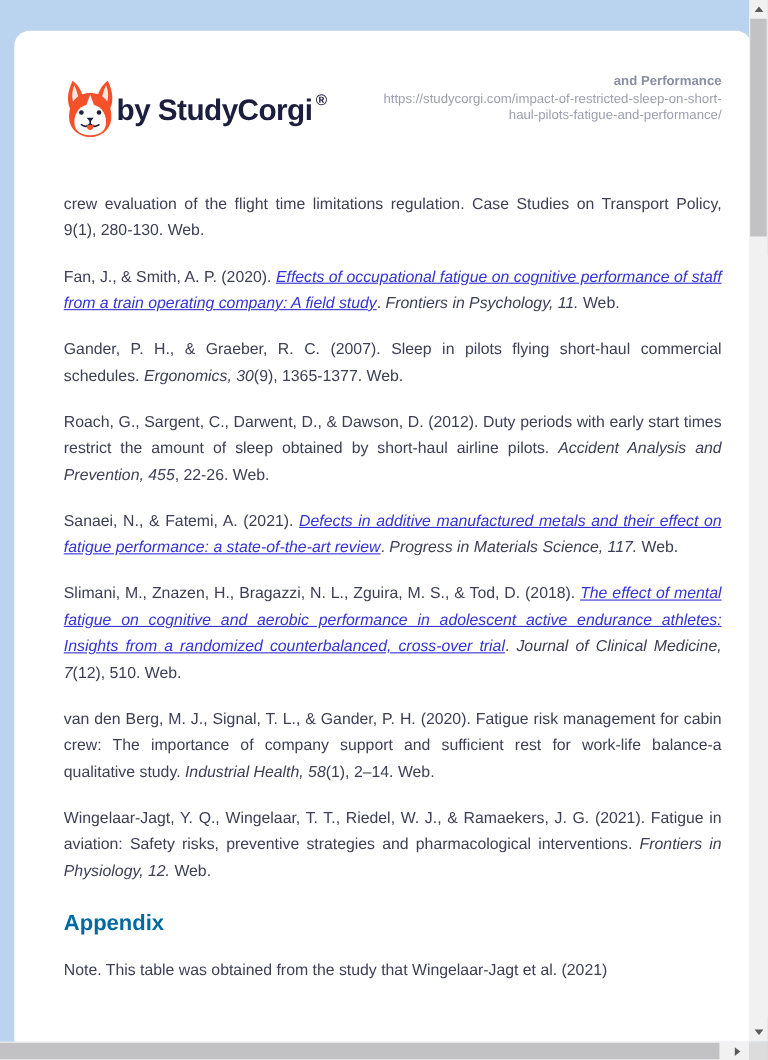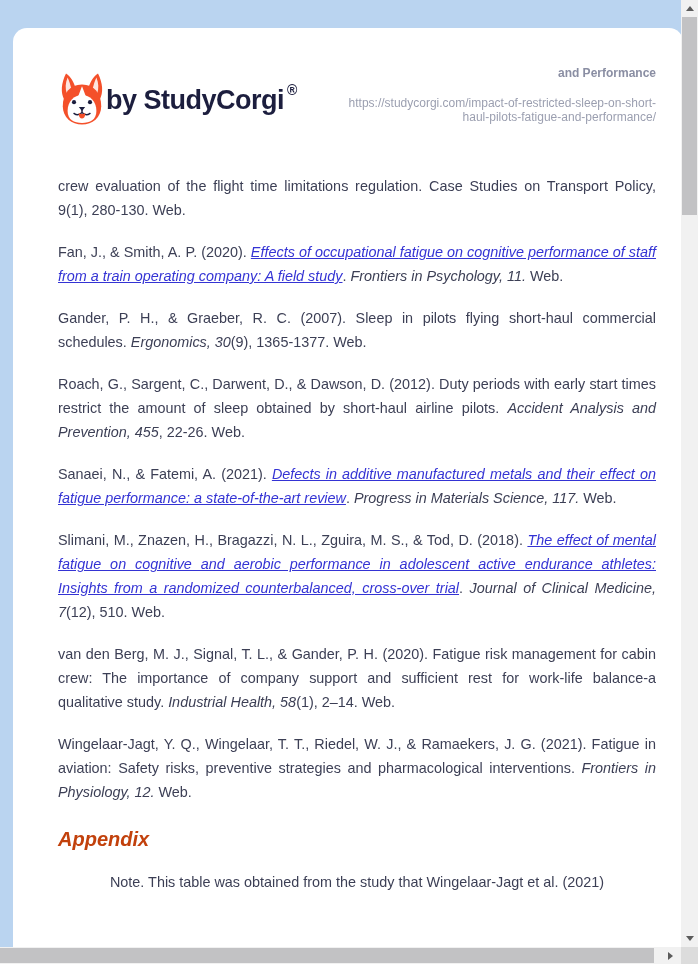--- a/index.html
+++ b/index.html
@@ -10,31 +10,31 @@
   .card-inner{padding:38px 27px 0 45px;}
 
   
   .doc-header{display:flex;justify-content:space-between;align-items:flex-start;}
   .logo-group{display:flex;align-items:center;margin-top:4px;}
   .logo-group svg{display:block;}
   .logo-text{font-size:27px;font-weight:bold;color:#1C1E3E;letter-spacing:-0.5px;white-space:nowrap;}
   .reg-mark{font-size:14px;font-weight:bold;color:#1C1E3E;vertical-align:14px;margin-left:3px;}
   .doc-meta{width:355px;text-align:right;}
   .doc-title{font-size:12px;font-weight:bold;color:#8A8EA3;line-height:15px;}
-  .doc-url{font-size:12px;color:#9B9FB0;line-height:14px;margin-top:15px;word-break:break-all;}
+  .doc-url{font-size:12px;color:#9B9FB0;line-height:14px;margin-top:2px;word-break:break-all;}
 
   
   .references{margin-top:46px;}
   p.ref{font-size:14.4px;line-height:24px;color:#3C3F55;text-align:justify;margin:0 0 18px 0;}
   p.ref .it{font-style:italic;}
   a.ref-link{color:#3433D4;font-style:italic;text-decoration:underline;}
 
   
-  h2.appendix{font-size:20px;font-weight:bold;color:#c2410c;margin:24px 0 19px 0;font-style:italic;}
-  p.note{font-size:14.4px;line-height:24px;color:#3C3F55;margin:0;text-align:center;}
+  h2.appendix{font-size:20px;font-weight:bold;color:#0369a1;margin:24px 0 19px 0;}
+  p.note{font-size:14.4px;line-height:24px;color:#3C3F55;margin:0;}
 
   
   .vscroll{position:absolute;top:0;right:0;width:17px;height:947px;background:#F1F1F1;}
   .vbtn{position:absolute;left:0;width:17px;height:17px;display:flex;align-items:center;justify-content:center;}
   .vbtn.up{top:0;}
   .vbtn.down{bottom:0;}
   .vthumb{position:absolute;top:17px;left:1px;width:15px;height:198px;background:#C2C2C4;}
   .hscroll{position:absolute;left:0;bottom:0;width:681px;height:17px;background:#F1F1F1;}
   .hthumb{position:absolute;left:0;top:1px;height:15px;width:654px;background:#C2C2C4;}
   .hbtn{position:absolute;right:2px;top:0;width:18px;height:17px;display:flex;align-items:center;justify-content:center;}

